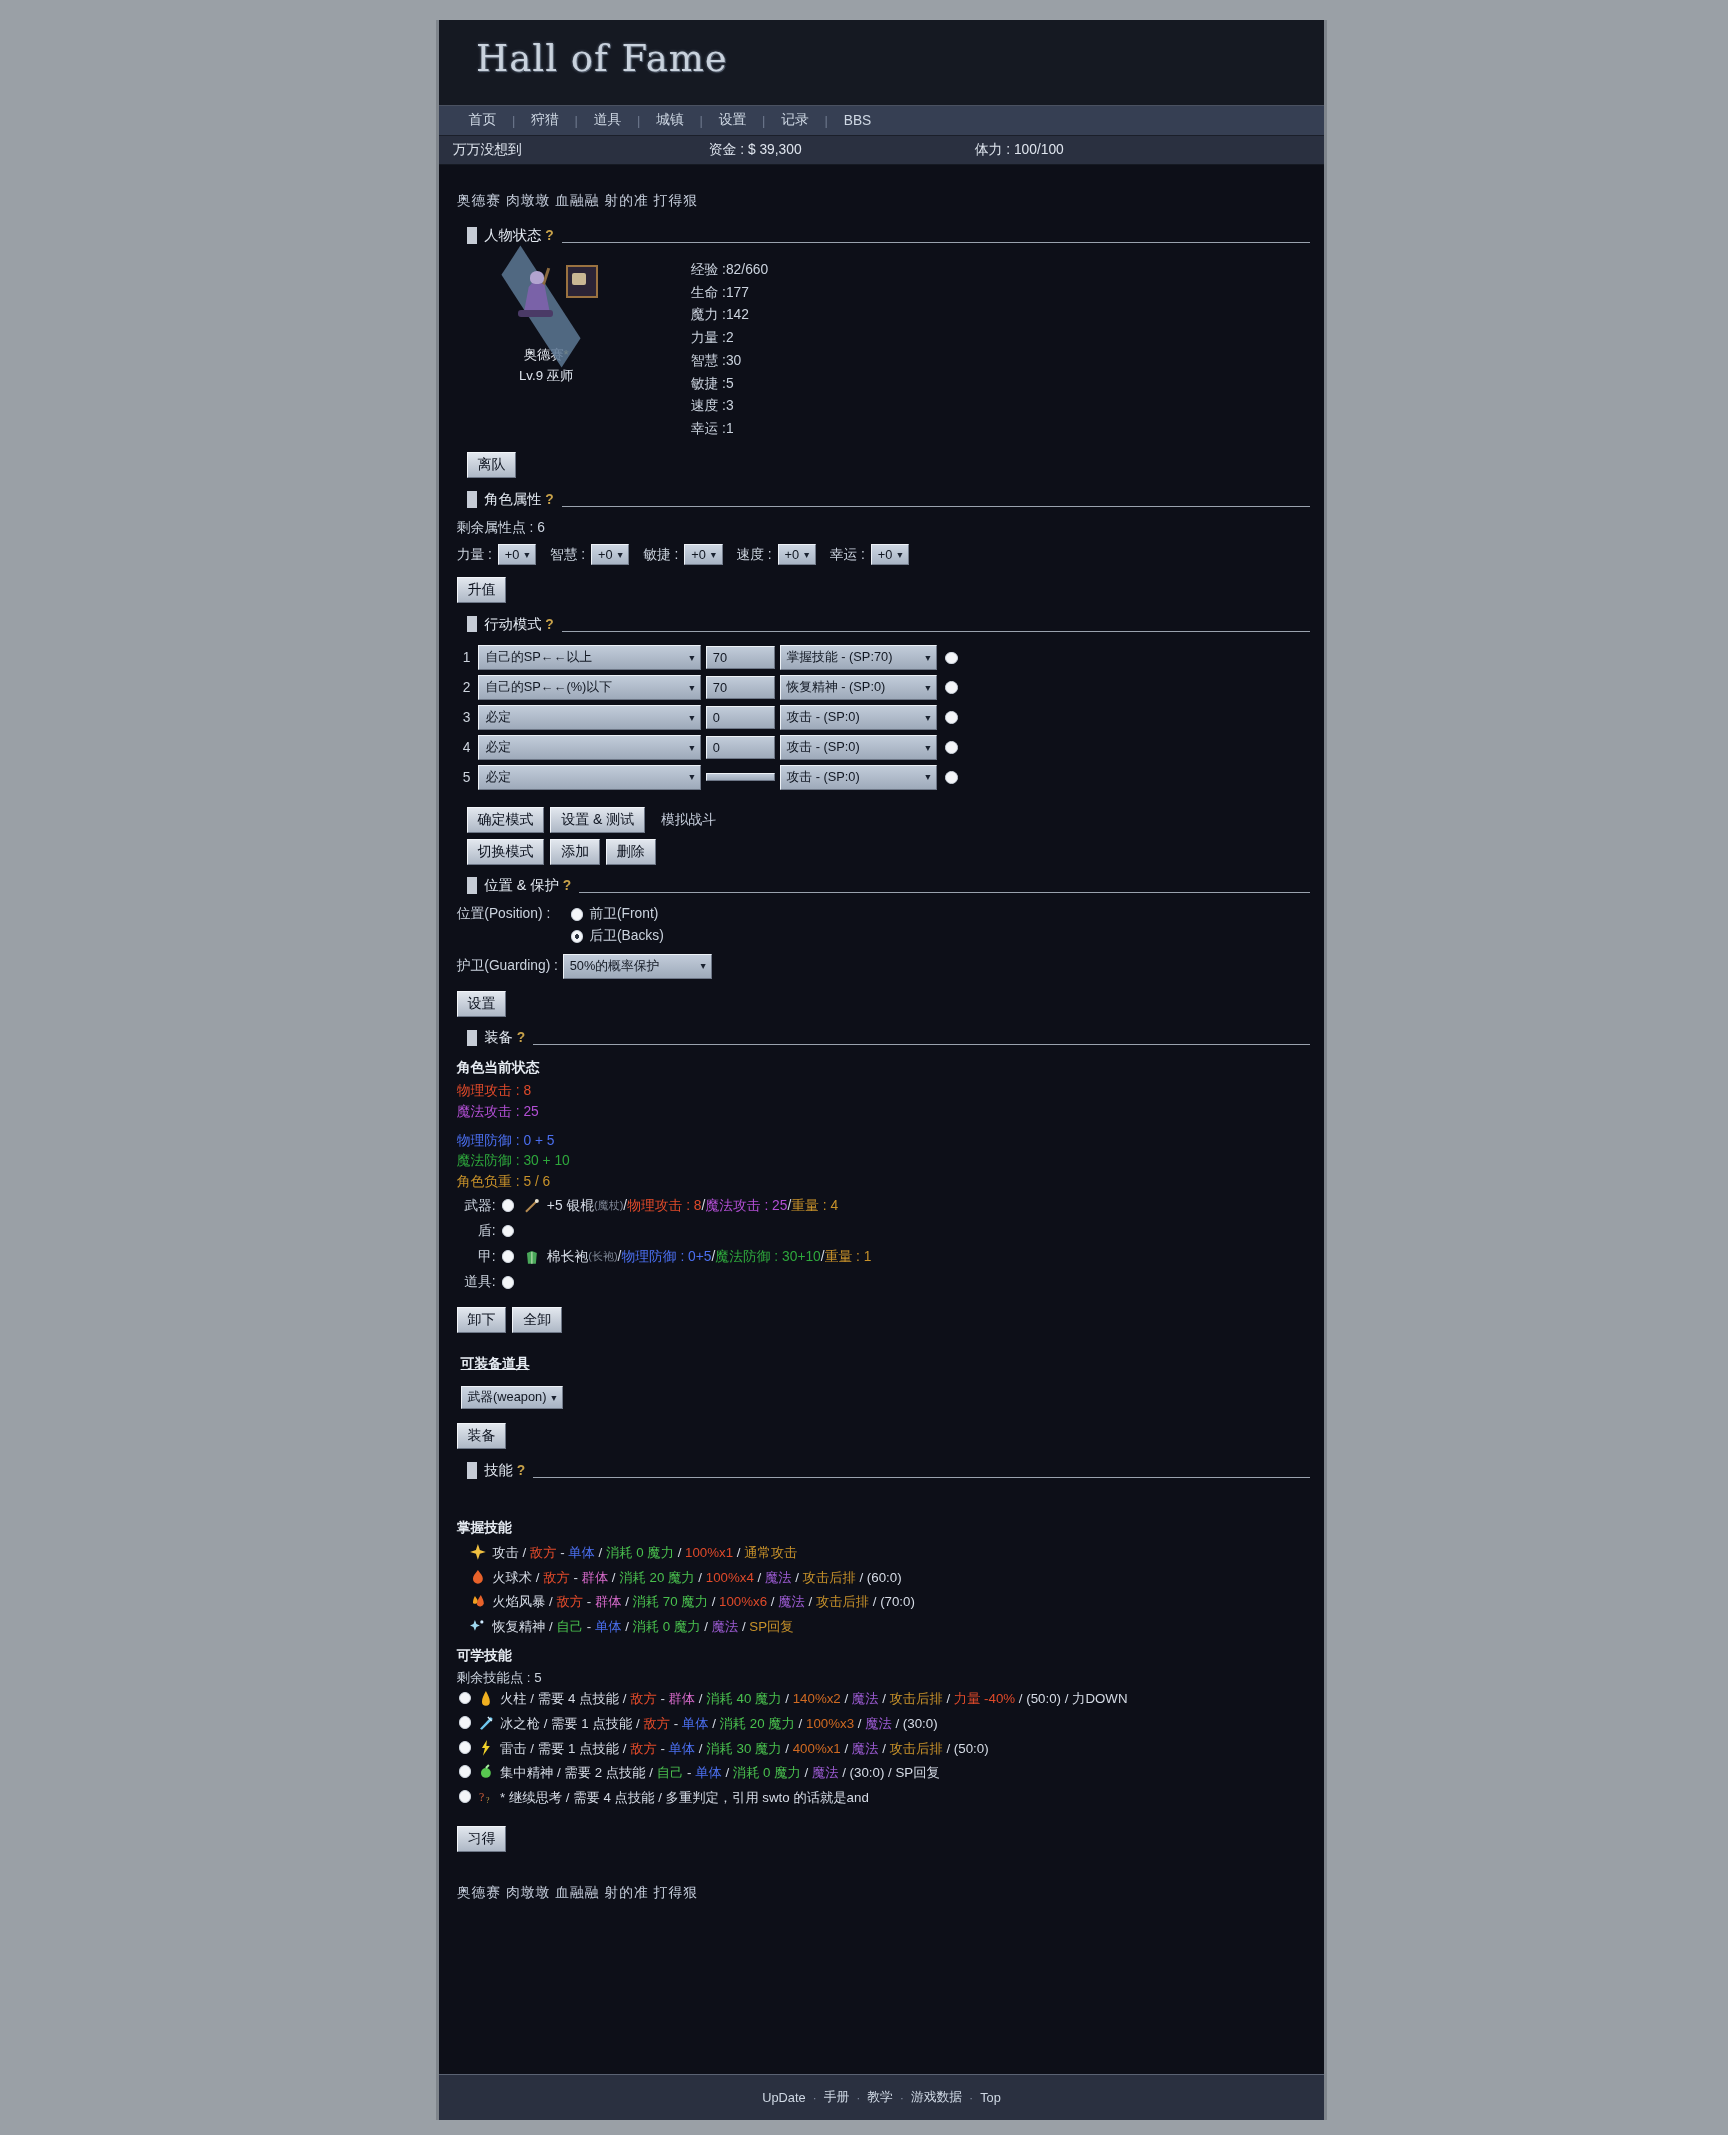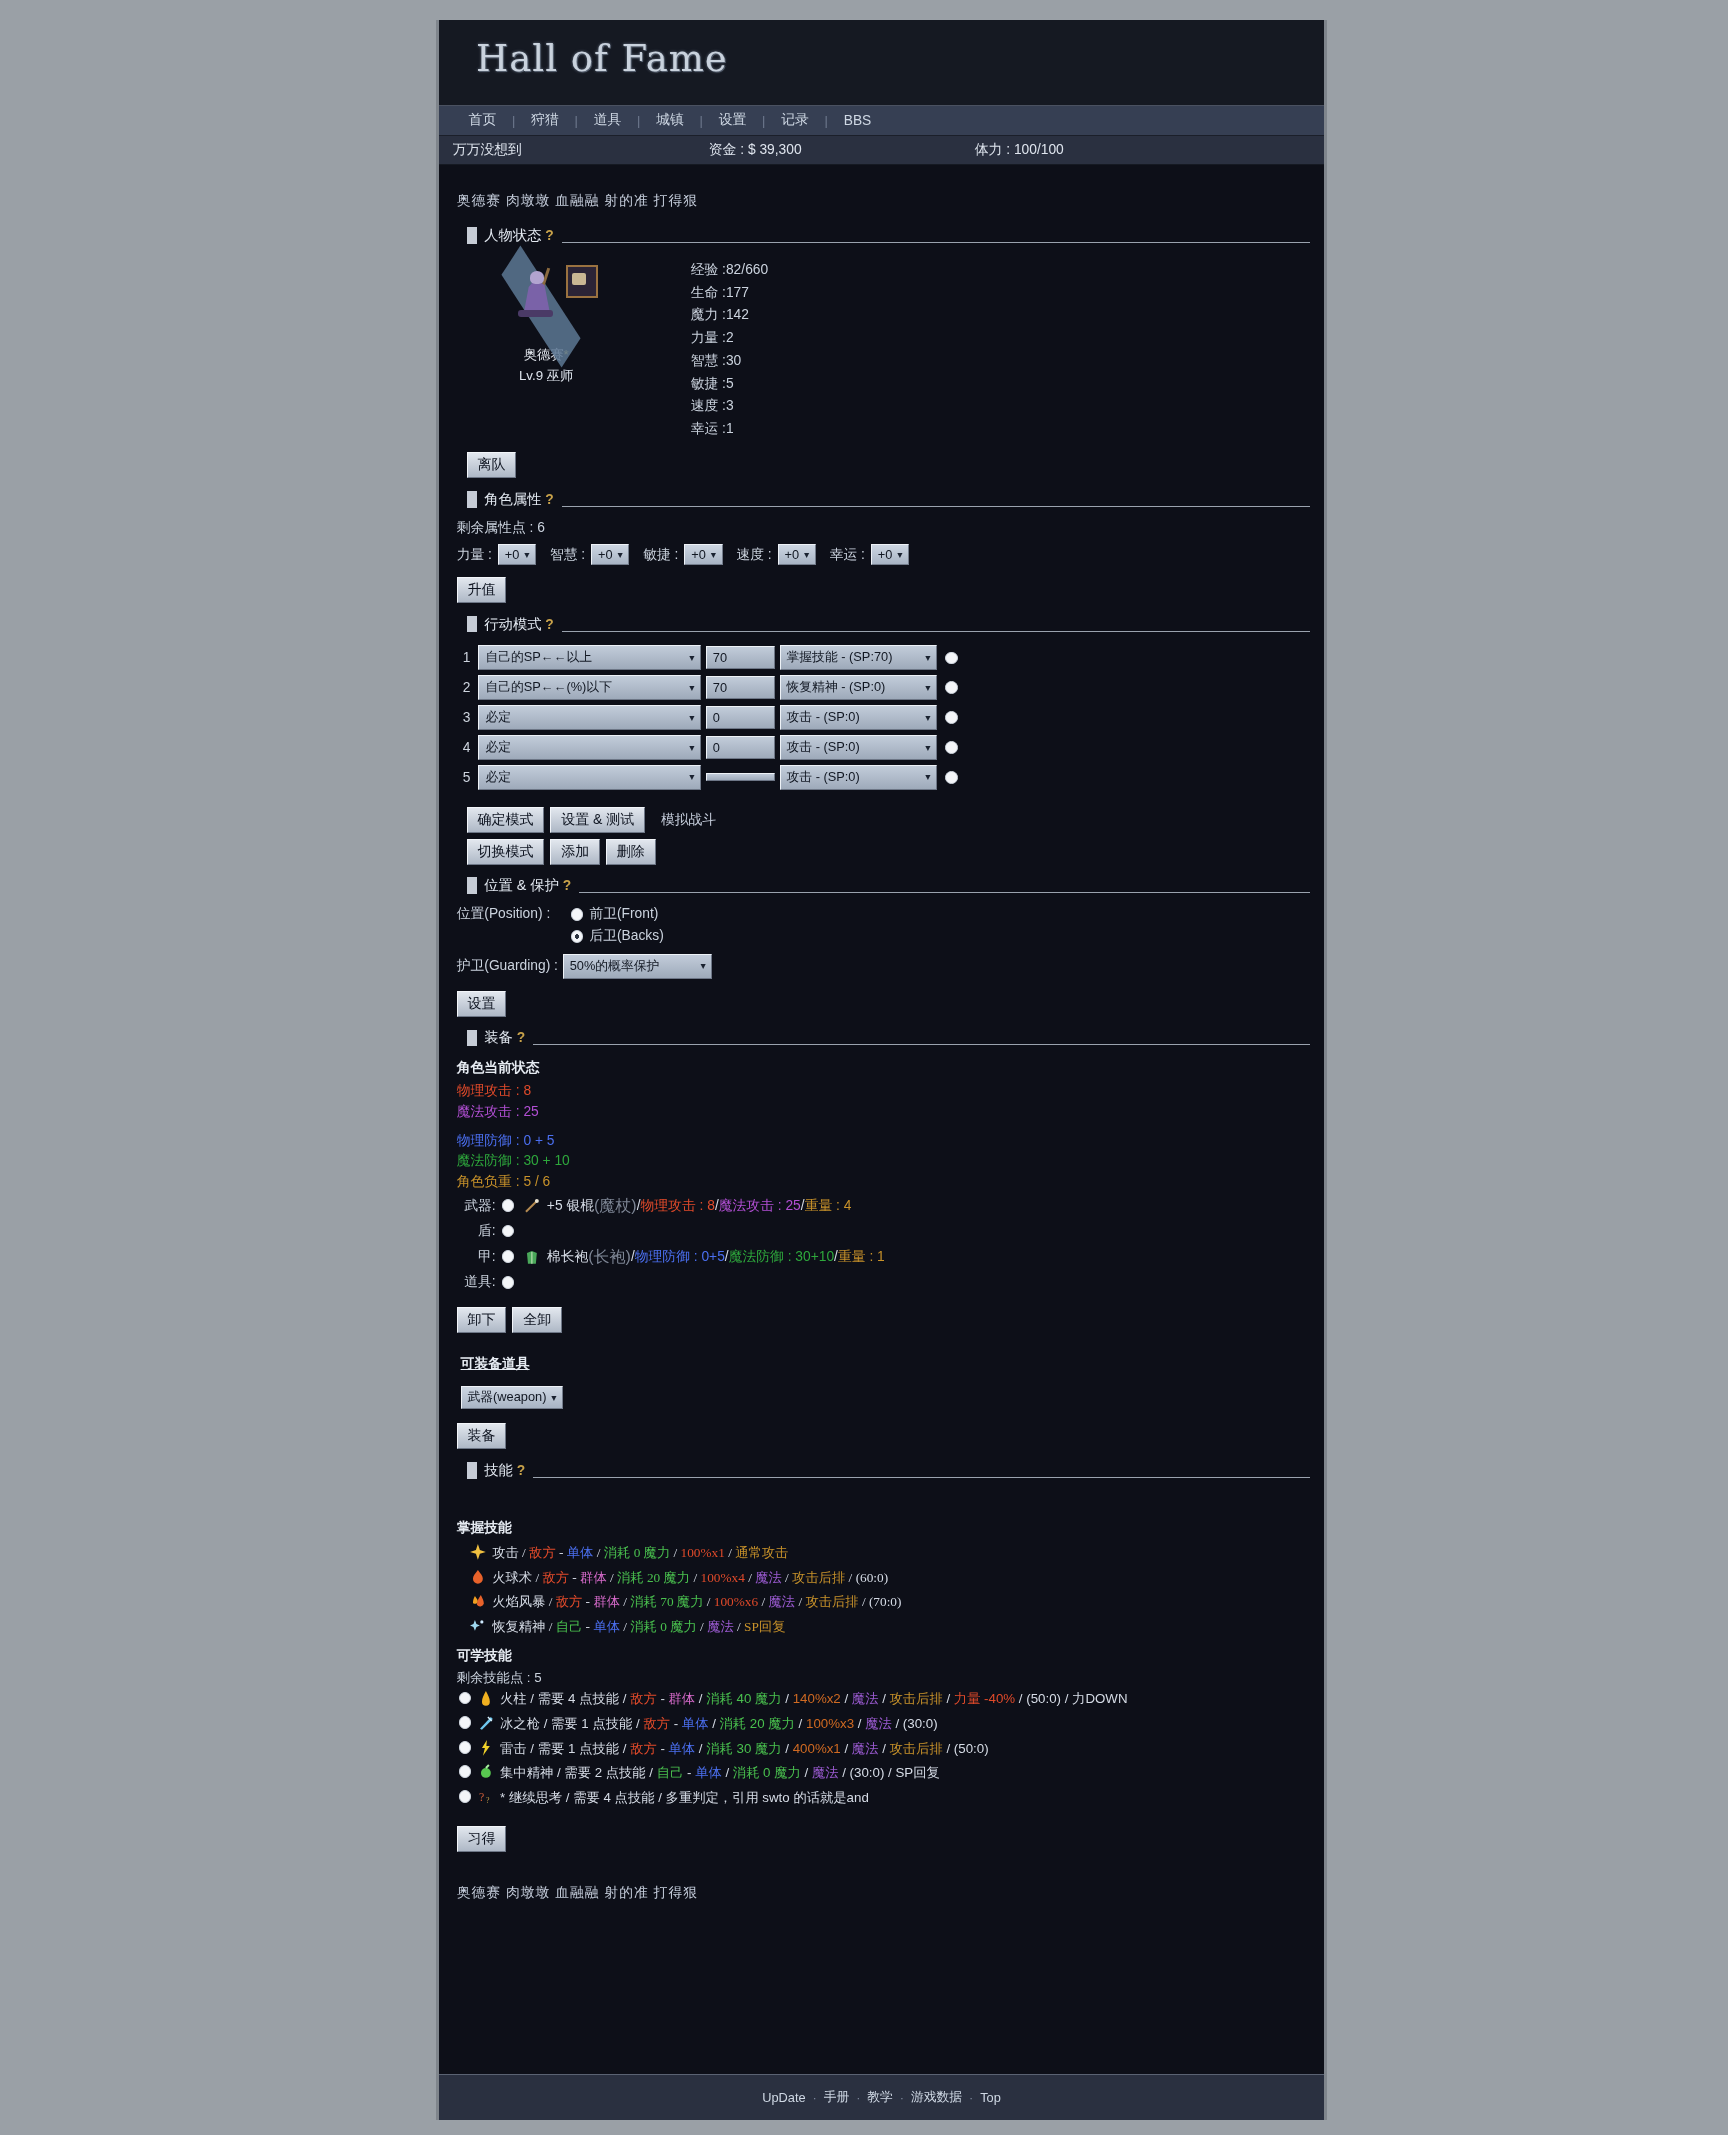--- a/index.html
+++ b/index.html
@@ -276,39 +276,39 @@
     transform: translateY(-50%); font-size: 8.9px; color: #1a2230;
   }
 
   
   .eq-wrap { padding: 11.8px 0 0 3.9px; font-size: 13.8px; }
   .eq-title { color: #e6ebf2; font-weight: bold; margin-bottom: 3.9px; }
   .eq-line { line-height: 20.7px; }
   .eq-slot { display: flex; align-items: center; line-height: 25.6px; }
   .eq-slot .slabel { width: 39px; text-align: right; color: #cbd3de; margin-right: 5.9px; }
   .eq-slot .radio { margin-left: 0; margin-right: 9.9px; }
-  .sm { font-size: 16px; color: #7d8594; }
+  .sm { font-size: 11px; color: #7d8594; }
   .icon-sq { display: inline-block; width: 16.7px; height: 16.7px; margin-right: 5.9px; vertical-align: -3px; }
 
   .cred   { color: #e04a2a; }
   .cblue  { color: #4b6ff0; }
   .cgold  { color: #c8922a; }
   .cwhite { color: #d6dce6; }
   .corange{ color: #d06a22; }
   .cpurple{ color: #9a5ad0; }
   .clgreen{ color: #49c04e; }
   .cpink  { color: #d66aca; }
 
   .sub-title {
     color: #e6ebf2; font-weight: bold; font-size: 13.8px;
     text-decoration: underline; padding: 15.8px 0 5.9px 3.9px;
   }
 
   .skill-title { color: #e6ebf2; font-weight: bold; font-size: 13.8px; padding: 13.8px 0 3.9px 3.9px; }
-  .skill-line { padding-left: 17.7px; line-height: 24.6px; font-size: 13.3px; font-family: Liberation Serif, serif; }
+  .skill-line { padding-left: 17.7px; line-height: 24.6px; font-size: 13.3px; }
   .skill-line .ico { display: inline-block; width: 15.8px; height: 15.8px; margin-right: 5.9px; vertical-align: -3px; }
   .learn-line { padding-left: 5.9px; line-height: 24.6px; font-size: 13.3px; }
   .learn-line .radio { margin-left: 0; margin-right: 6.9px; vertical-align: -1px; }
   .learn-line .ico { display: inline-block; width: 15.8px; height: 15.8px; margin-right: 5.9px; vertical-align: -3px; }
 
   .bottom-party { color: #c5cddb; font-size: 13.8px; padding: 25.6px 0 0 3.9px; letter-spacing: 1px; }
 
   .footer {
     position: absolute;
     left: 0; bottom: 0;

